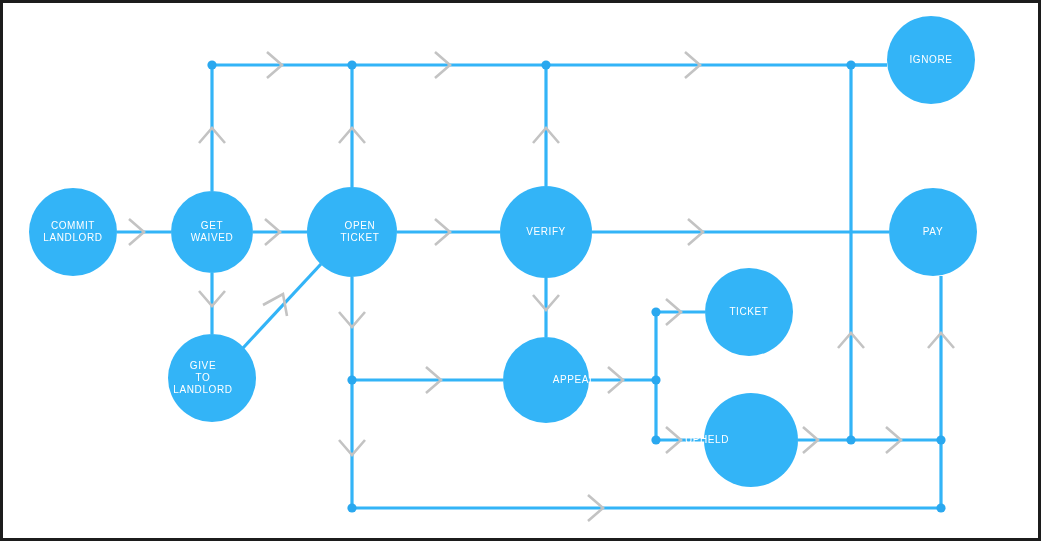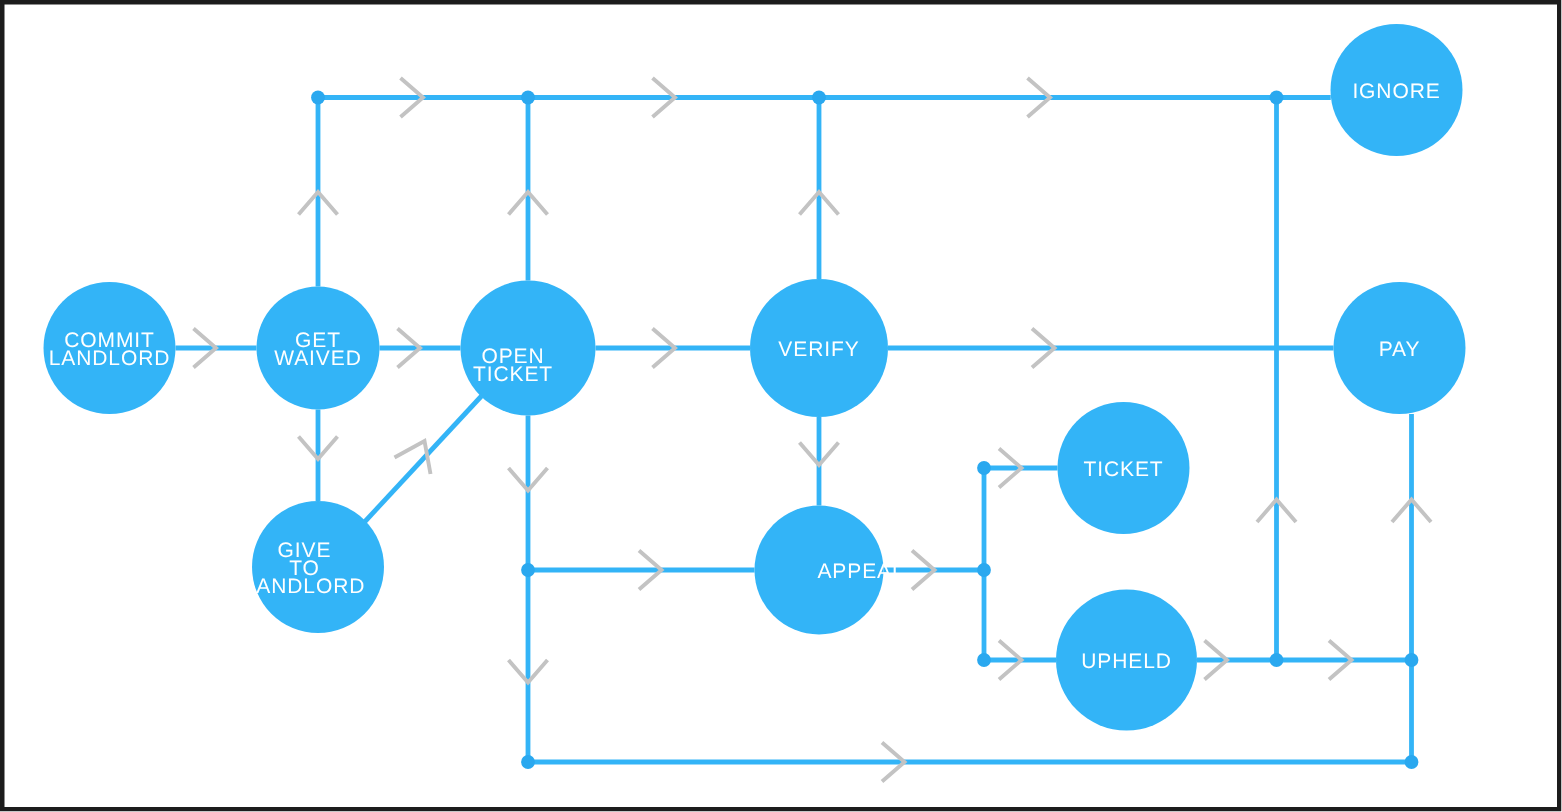--- a/index.html
+++ b/index.html
@@ -12,21 +12,21 @@
     box-sizing:border-box;
     border:3px solid #1c1c1c;
     overflow:hidden;
   }
   #canvas{position:absolute;left:0;top:0;width:1041px;height:541px;}
   .node-label{
     position:absolute;
     transform:translate(-50%,-50%);
     color:#ffffff;
     font-family:"Liberation Sans",sans-serif;
-    font-size:14px;
+    font-size:10px;
     letter-spacing:0.6px;
     line-height:12px;
     text-align:center;
     white-space:pre;
     pointer-events:none;
     font-weight:400;
   }
 </style>
 </head>
 <body>
@@ -107,22 +107,22 @@
       </g>
   </svg>
   <div id="labels-layer">
       <div class="node-label" style="left: 70px; top: 229px;">COMMIT
 LANDLORD</div>
       <div class="node-label" style="left: 209px; top: 229px;">GET
 WAIVED</div>
       <div class="node-label" style="left: 200px; top: 375px;">GIVE
 TO
 LANDLORD</div>
-      <div class="node-label" style="left: 339px; top: 229px; margin-top: 11px;">OPEN
+      <div class="node-label" style="left: 357px; top: 229px;">OPEN
 TICKET</div>
       <div class="node-label" style="left: 543px; top: 229px;">VERIFY</div>
       <div class="node-label" style="left: 543px; top: 377px; margin-left: 28px;">APPEAL</div>
       <div class="node-label" style="left: 746px; top: 309px;">TICKET</div>
-      <div class="node-label" style="left: 748px; top: 437px;">UPHELD</div>
+      <div class="node-label" style="left: 704px; top: 437px;">UPHELD</div>
       <div class="node-label" style="left: 928px; top: 57px;">IGNORE</div>
       <div class="node-label" style="left: 930px; top: 229px;">PAY</div>
     </div>
 </div>
 
 </body></html>

